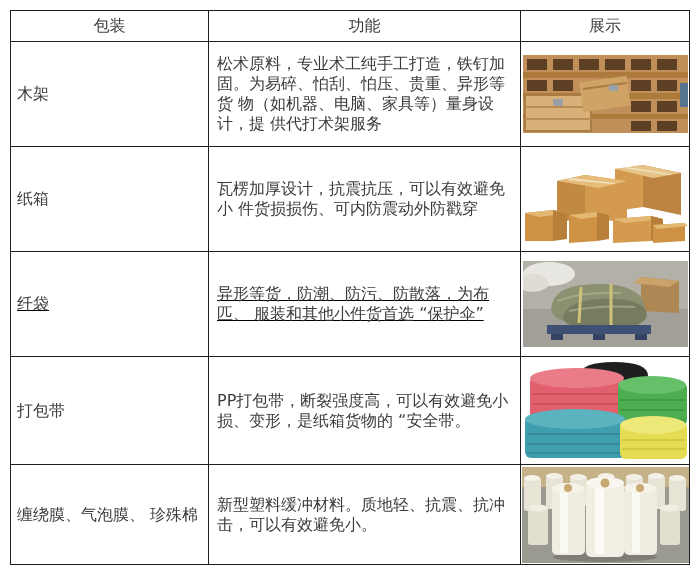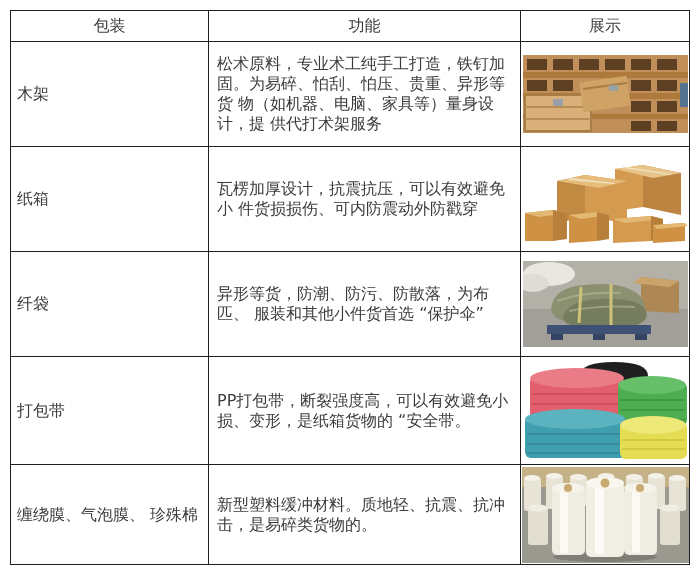--- a/index.html
+++ b/index.html
@@ -18,21 +18,21 @@
     overflow:hidden;
   }
   .pack-table th{height:28px;text-align:center;vertical-align:middle;}
   .col-pack{width:198px;}
   .col-func{width:312px;}
   .col-show{width:169px;}
   td.c-pack{vertical-align:middle;padding:2px 6px;line-height:20px;}
   td.c-func{text-align:left;vertical-align:middle;padding:4px 10px 4px 8px;line-height:20px;}
   td.c-show{text-align:center;vertical-align:middle;padding:0;}
   td.c-show svg{display:block;margin:0 auto;}
-  tr.r1{height:105px;} tr.r2{height:105px;} tr.r3{height:105px;}
+  tr.r1{height:105px;} tr.r2{height:105px;} tr.r3{height:105px;text-decoration:underline;}
   tr.r4{height:108px;} tr.r5{height:100px;}
 </style>
 </head>
 <body>
 
 <div class="table-wrap">
   <table class="pack-table">
     <colgroup>
       <col class="col-pack">
         <col class="col-func">
@@ -197,21 +197,21 @@
               <ellipse cx="131" cy="63" rx="33" ry="9" fill="#eee878"></ellipse>
               <line x1="100" y1="78" x2="163" y2="78" stroke="#d3ca3e" stroke-width="2"></line>
               <line x1="100" y1="87" x2="163" y2="87" stroke="#d3ca3e" stroke-width="2"></line>
             </g>
           </svg>
         </td>
       </tr>
 
       <tr class="r5">
         <td class="c-pack">缠绕膜、气泡膜、 珍殊棉</td>
-        <td class="c-func">新型塑料缓冲材料。质地轻、抗震、抗冲 击，是易碎类货物的。</td>
+        <td class="c-func">新型塑料缓冲材料。质地轻、抗震、抗冲 击，可以有效避免小。</td>
         <td class="c-show">
           <svg width="167" height="96" viewBox="0 0 167 96" role="img" aria-label="仓库中成排的缠绕膜卷照片">
             <rect x="0" y="0" width="167" height="20" fill="#c6b289"></rect>
             <rect x="0" y="20" width="167" height="76" fill="#9b9a91"></rect>
 
             <g>
               <g fill="#e7e4d6">
                 <rect x="2" y="10" width="17" height="34" rx="3"></rect>
                   <rect x="24" y="8" width="17" height="34" rx="3"></rect>
                 <rect x="48" y="9" width="17" height="30" rx="3"></rect>

